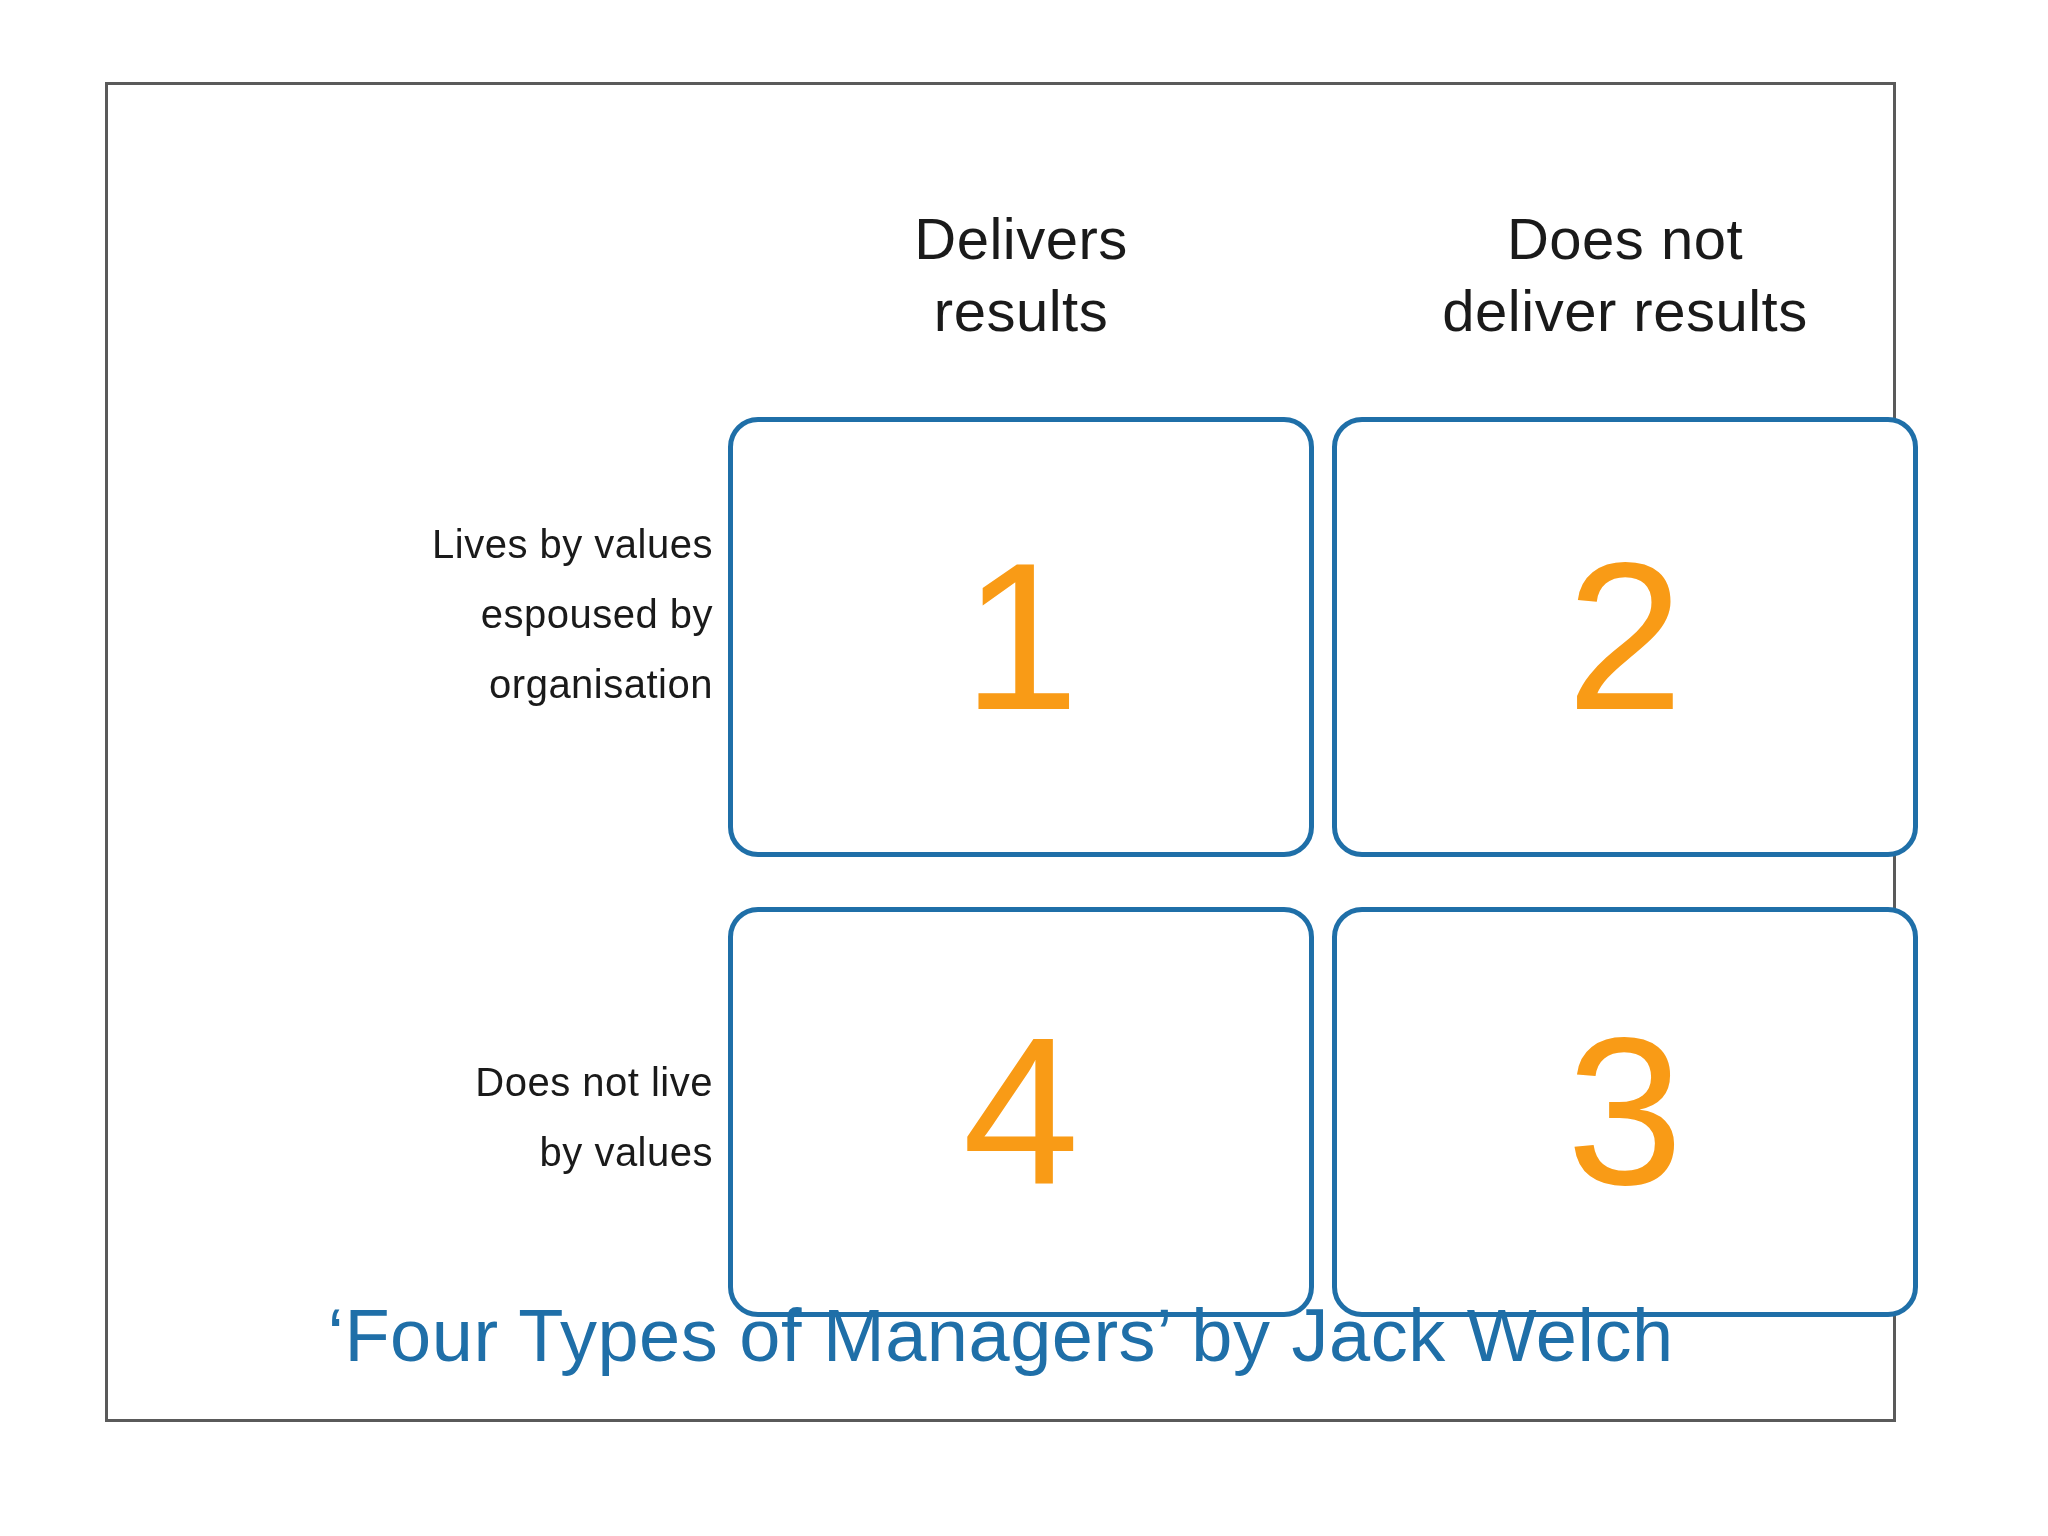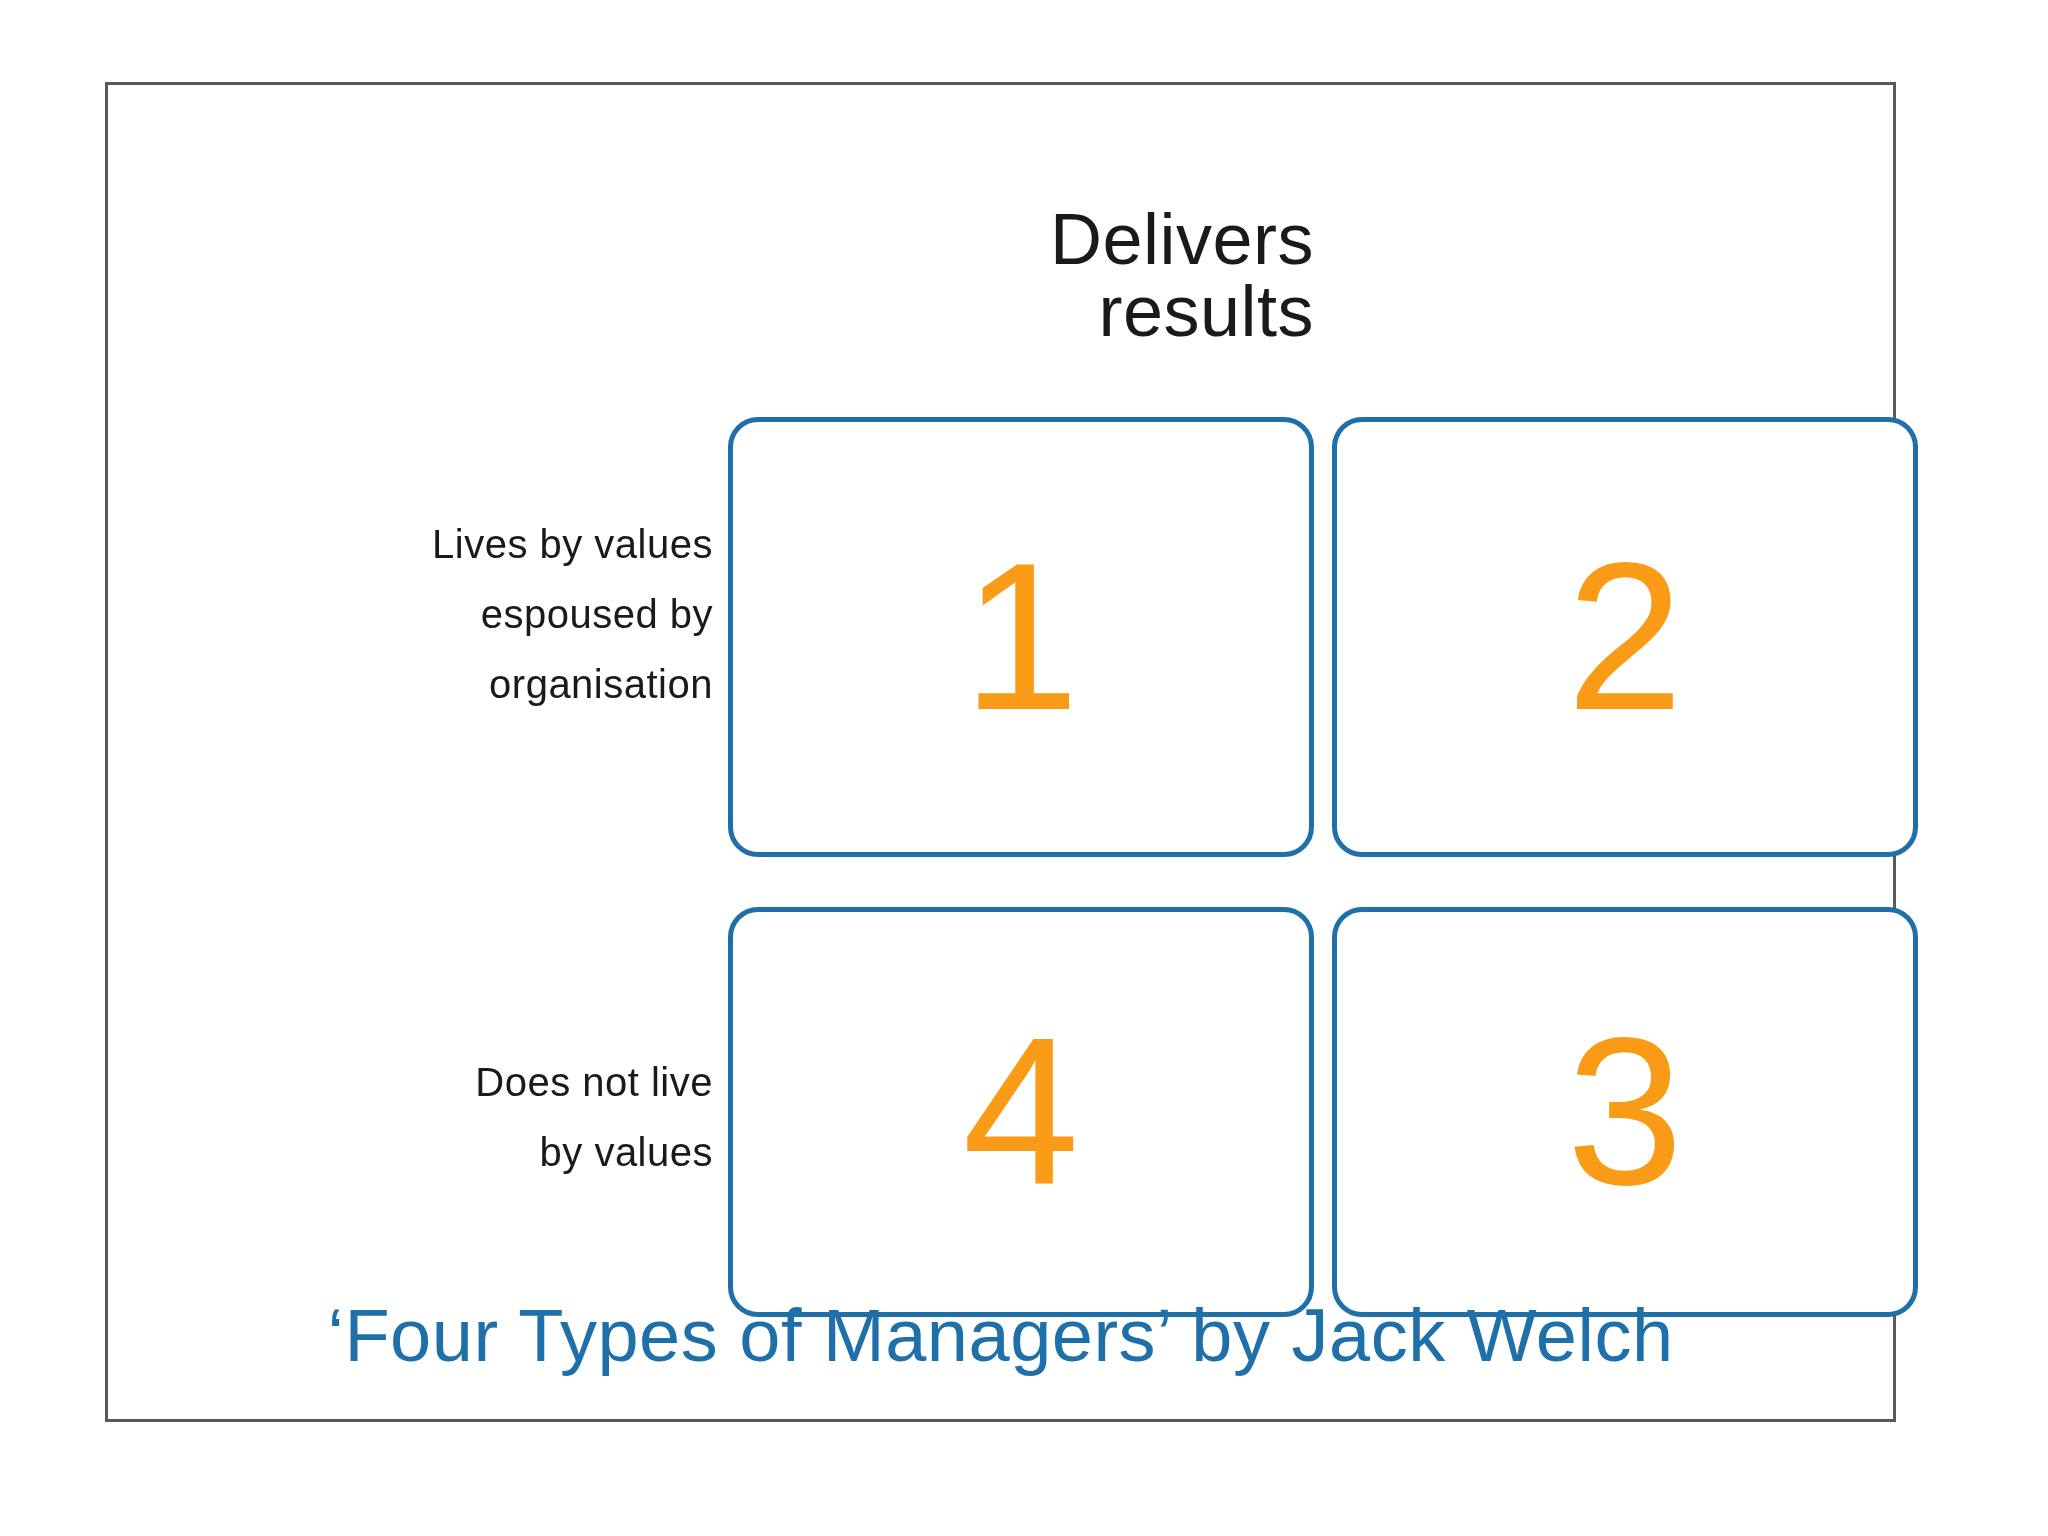--- a/index.html
+++ b/index.html
@@ -29,23 +29,23 @@
     width: 1791px;
     height: 1340px;
     border: 3px solid #5a5a5a;
     box-sizing: border-box;
     background: #ffffff;
   }
 
   
   .col-header {
     position: absolute;
-    text-align: right;
+    text-align: center;
     color: #1a1a1a;
-    font-size: 72px;
+    font-size: 58px;
     line-height: 72px;
     font-weight: 400;
     letter-spacing: 0.5px;
     white-space: pre-line;
   }
   #col-header-1 {
     left: 620px;
     top: 118px;
     width: 586px;
   }
@@ -120,20 +120,22 @@
 </head>
 <body>
 
 <div id="canvas">
 
   <div class="outer-frame">
 
     <div class="col-header" id="col-header-1">Delivers
 results</div>
 
+    <div class="col-header" id="col-header-2">Does not
+deliver results</div>
 
     <div class="row-label" id="row-label-1">Lives by values
 espoused by
 organisation</div>
 
     <div class="row-label" id="row-label-2">Does not live
 by values</div>
 
     <div class="quadrant" id="quadrant-1">
       <span class="num">1</span>

